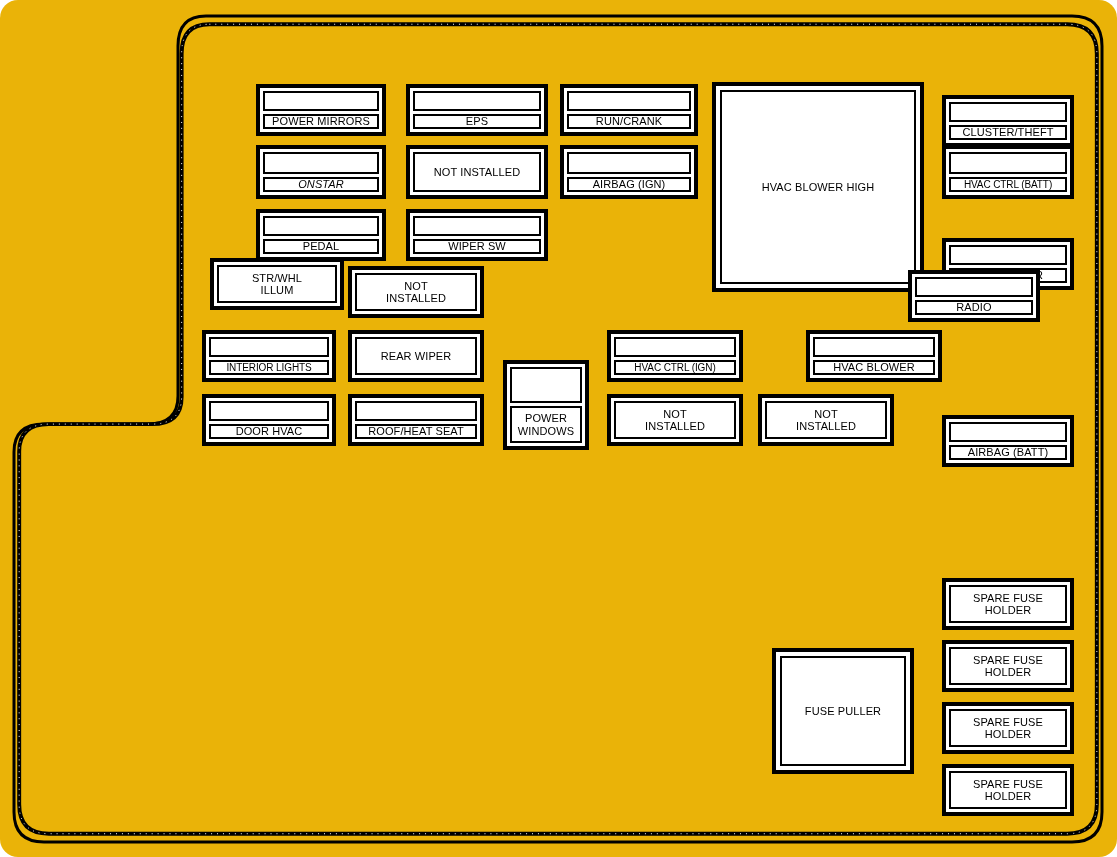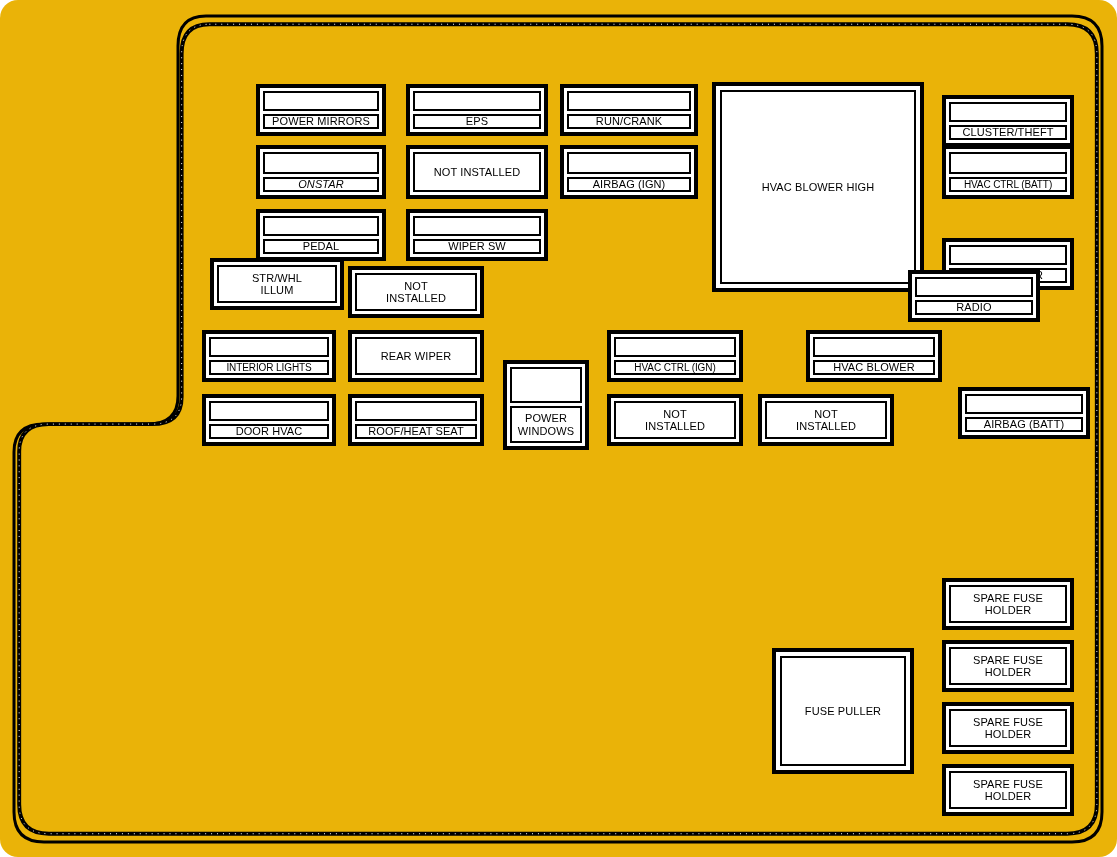--- a/index.html
+++ b/index.html
@@ -293,21 +293,21 @@
           <span class="slot-label">NOT
 INSTALLED</span>
         </div>
       </div>
       <div class="fuse-box single" style="left: 758px; top: 394px; width: 136px; height: 52px;">
         <div class="slot">
           <span class="slot-label">NOT
 INSTALLED</span>
         </div>
       </div>
-      <div class="fuse-box split" style="left: 942px; top: 387px; width: 132px; height: 52px; margin-left: 16px;">
+      <div class="fuse-box split" style="left: 942px; top: 415px; width: 132px; height: 52px;">
         <div class="slot empty-slot" style="height: 20px;">
           <span class="slot-label"></span>
         </div>
         <div class="slot">
           <span class="slot-label">AIRBAG (BATT)</span>
         </div>
       </div>
       <div class="fuse-box single" style="left: 942px; top: 578px; width: 132px; height: 52px;">
         <div class="slot">
           <span class="slot-label">SPARE FUSE

